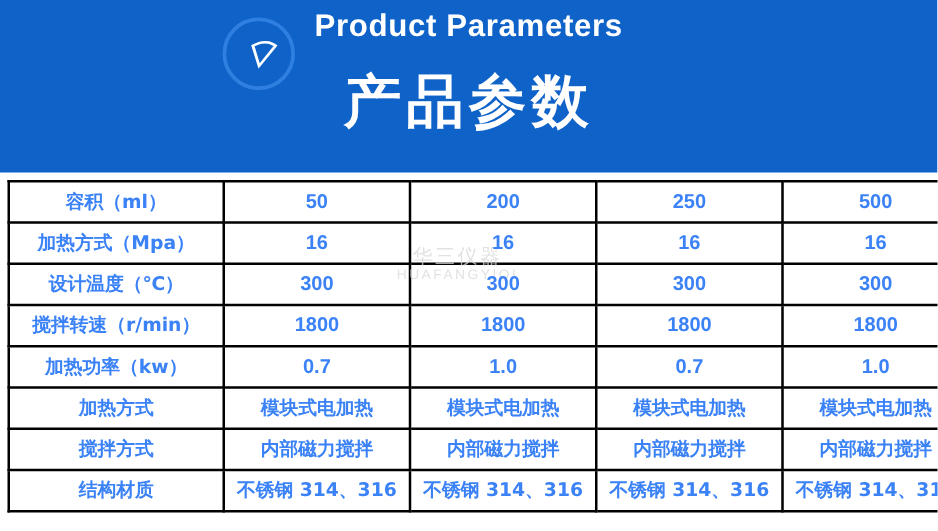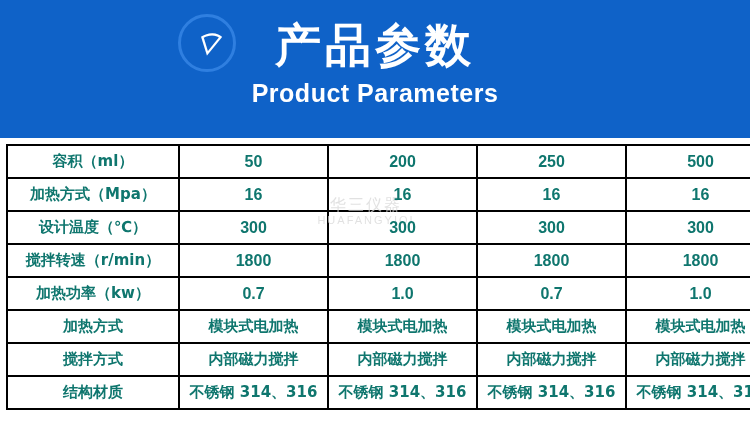--- a/index.html
+++ b/index.html
@@ -116,21 +116,21 @@
     table-layout: fixed;
     margin: 6px 0 0 0;
   }
   td {
     border: 2px solid #000000;
     height: 31px;
     text-align: center;
     vertical-align: middle;
     font-size: 15px;
     font-weight: bold;
-    color: #0f766e;
+    color: #3b82f6;
     font-family: "DejaVu Sans", sans-serif;
     padding: 0 2px;
     position: relative;
     z-index: 10;
     background: transparent;
   }
   td.label {
     width: 166px;
   }
   td.val {
@@ -145,22 +145,22 @@
 </head>
 <body>
 
 <div id="page">
 
   <div id="header">
     <div id="logo">
       <div class="ring"></div>
       <div class="swoosh">⌔</div>
     </div>
+    <div id="title-en">Product Parameters</div>
     <div id="title-cn">产品参数</div>
-    <div id="title-en">Product Parameters</div>
   </div>
 
   <div id="watermark">
     <div class="wm-cn">华三仪器</div>
     <div class="wm-en">HUAFANGYIQI</div>
   </div>
 
   <div id="table-wrap">
     <table id="params-table">
       <tbody id="params-body">

